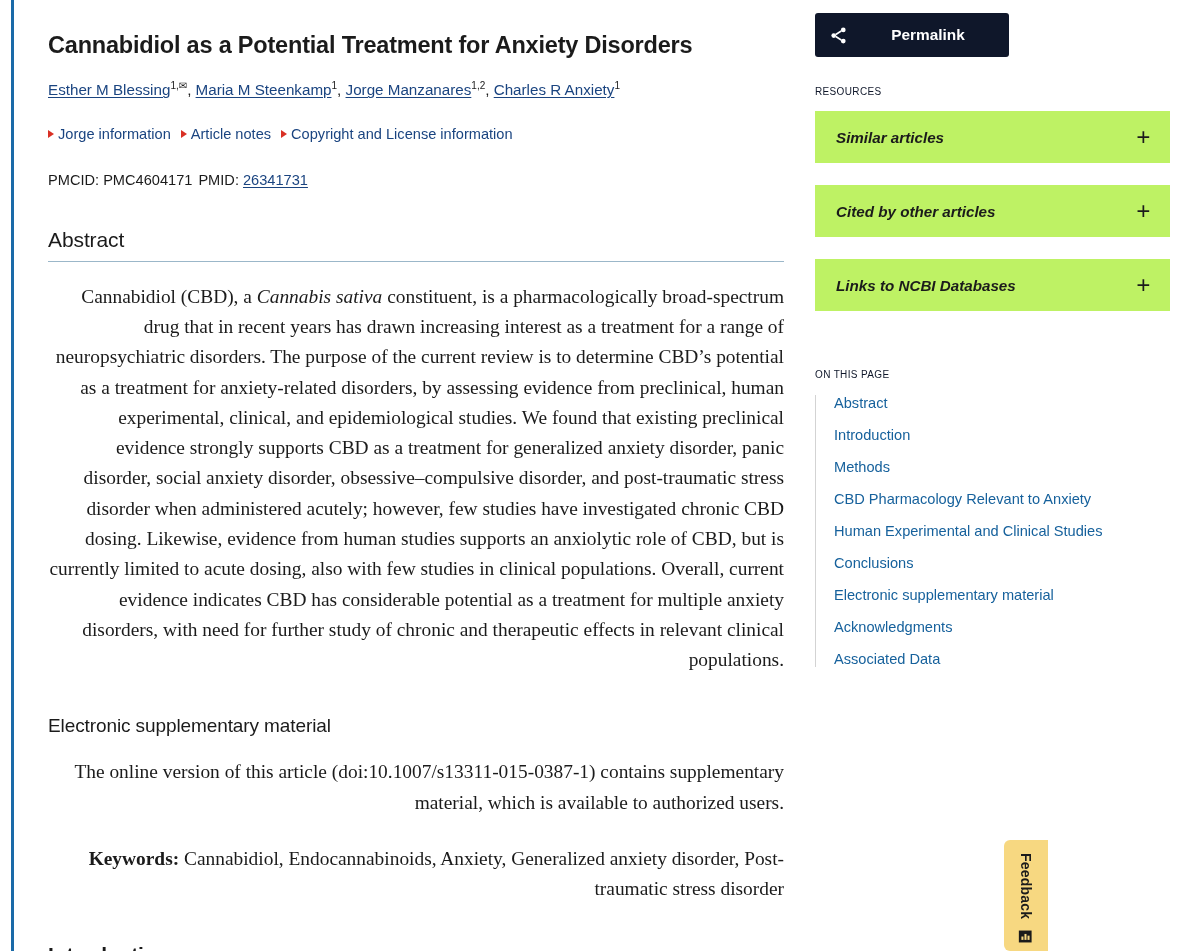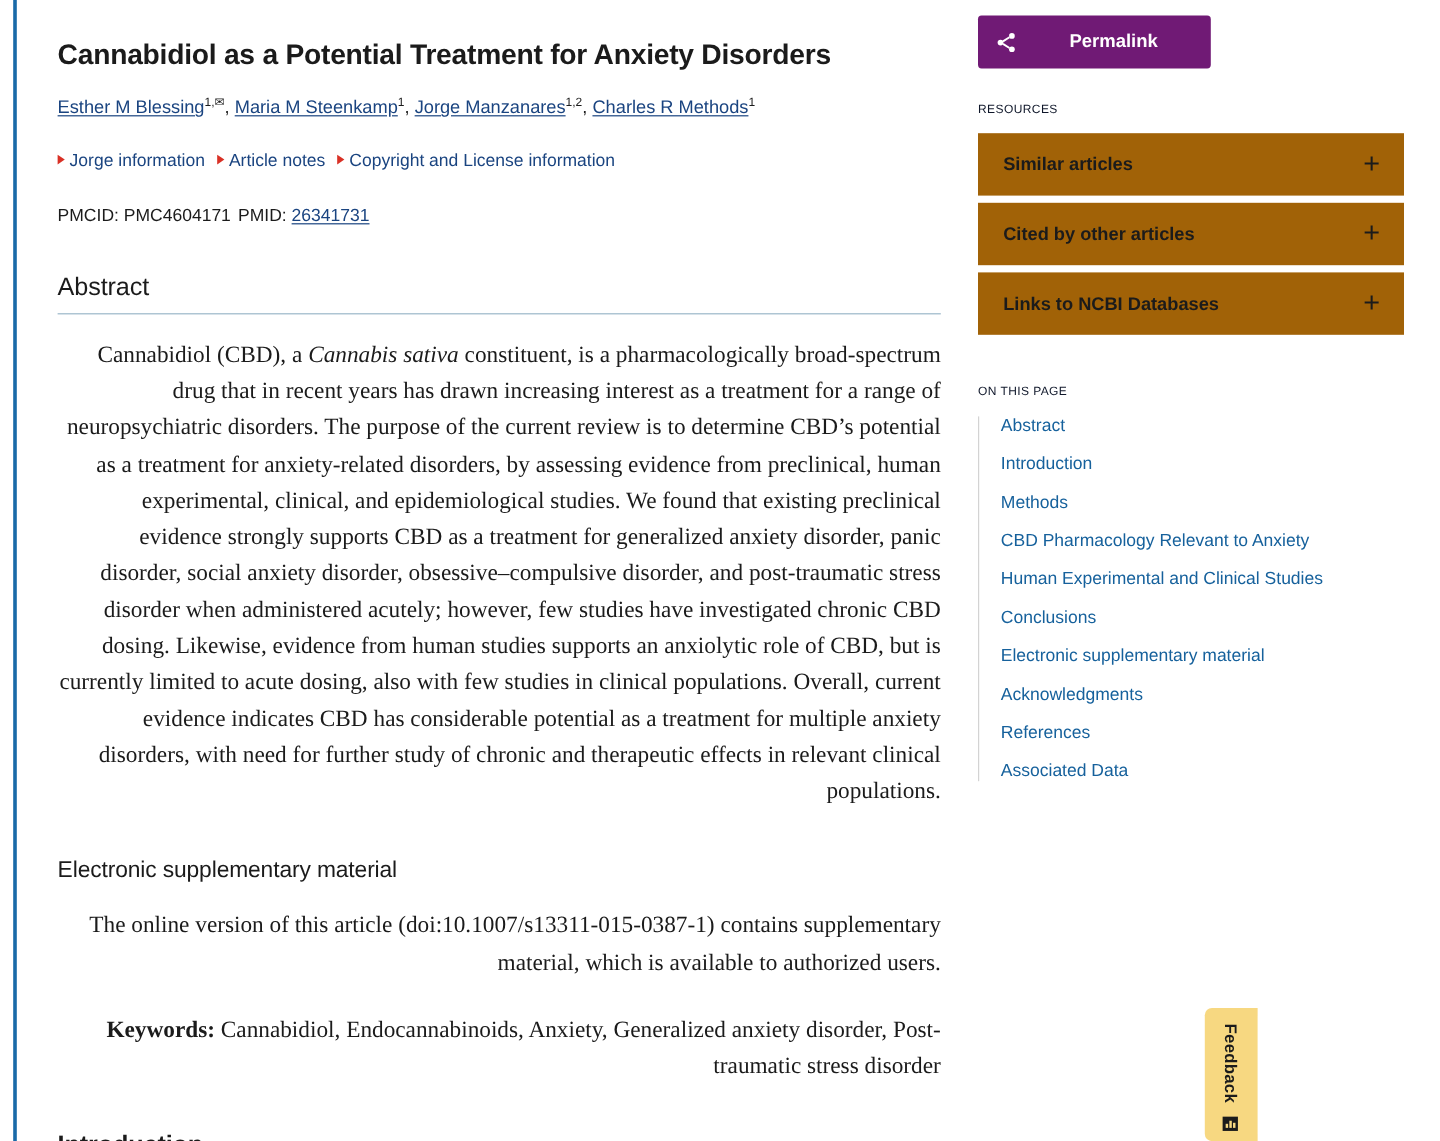--- a/index.html
+++ b/index.html
@@ -158,21 +158,21 @@
     position: absolute;
     left: 815px;
     top: 0;
     width: 355px;
   }
 
   .permalink-btn {
     margin-top: 13px;
     width: 194px;
     height: 44px;
-    background: #701a75;
+    background: #0f172a;
     border: none;
     border-radius: 3px;
     color: #ffffff;
     font-family: "Liberation Sans", sans-serif;
     font-size: 15.4px;
     font-weight: bold;
     display: flex;
     align-items: center;
     cursor: pointer;
     padding: 0;
@@ -196,29 +196,30 @@
     letter-spacing: 0.35px;
     color: #0f172a;
     margin: 0;
     padding-top: 29px;
     padding-bottom: 0;
   }
   .resources-title { padding-top: 29px; }
 
   .acc-list { margin-top: 14px; }
   .acc-item {
-    background: #a16207;
+    background: #bef264;
     height: 52px;
-    margin-bottom: 6px;
+    margin-bottom: 22px;
     display: flex;
     align-items: center;
     justify-content: space-between;
     padding: 0 20px 0 21px;
     cursor: pointer;
     box-sizing: border-box;
+    font-style: italic;
   }
   .acc-label {
     font-size: 15.2px;
     font-weight: bold;
     color: #1b1b1b;
   }
   .plus-ic {
     font-size: 24px;
     line-height: 1;
     color: #1b1b1b;
@@ -280,21 +281,21 @@
   <div class="left-rail"></div>
 
   <div class="article">
 
     <h1 class="art-title">Cannabidiol as a Potential Treatment for Anxiety Disorders</h1>
 
     <div class="authors">
       <a href="#">Esther M Blessing</a><sup>1,</sup><sup class="env">✉</sup><span>,</span>
       <a href="#">Maria M Steenkamp</a><sup>1</sup><span>,</span>
       <a href="#">Jorge Manzanares</a><sup>1,2</sup><span>,</span>
-      <a href="#">Charles R Methods</a><sup>1</sup>
+      <a href="#">Charles R Anxiety</a><sup>1</sup>
     </div>
 
     <div class="meta-links">
       <a class="mlink" href="#"><span class="caret"></span><span>Jorge information</span></a><a class="mlink" href="#"><span class="caret"></span><span>Article notes</span></a><a class="mlink" href="#"><span class="caret"></span><span>Copyright and License information</span></a>
     </div>
 
     <div class="ids">
       <span>PMCID:</span>
       <span>PMC4604171</span><span class="sep"></span><span>PMID:</span>
       <a class="pmid-link" href="#">26341731</a>
@@ -350,21 +351,20 @@
 
     <nav class="otp-list">
       <a class="otp-item" href="#">Abstract</a>
       <a class="otp-item" href="#">Introduction</a>
       <a class="otp-item" href="#">Methods</a>
       <a class="otp-item" href="#">CBD Pharmacology Relevant to Anxiety</a>
       <a class="otp-item" href="#">Human Experimental and Clinical Studies</a>
       <a class="otp-item" href="#">Conclusions</a>
       <a class="otp-item" href="#">Electronic supplementary material</a>
       <a class="otp-item" href="#">Acknowledgments</a>
-      <a class="otp-item" href="#">References</a>
       <a class="otp-item" href="#">Associated Data</a>
     </nav>
 
   </div>
 
   <div class="feedback-tab">
     <span class="fb-text">Feedback</span>
     <span class="fb-icon">
       <svg width="17" height="17" viewBox="0 0 20 20" aria-hidden="true">
         <rect x="1" y="3" width="15" height="14" fill="#1b1b1b"></rect>

